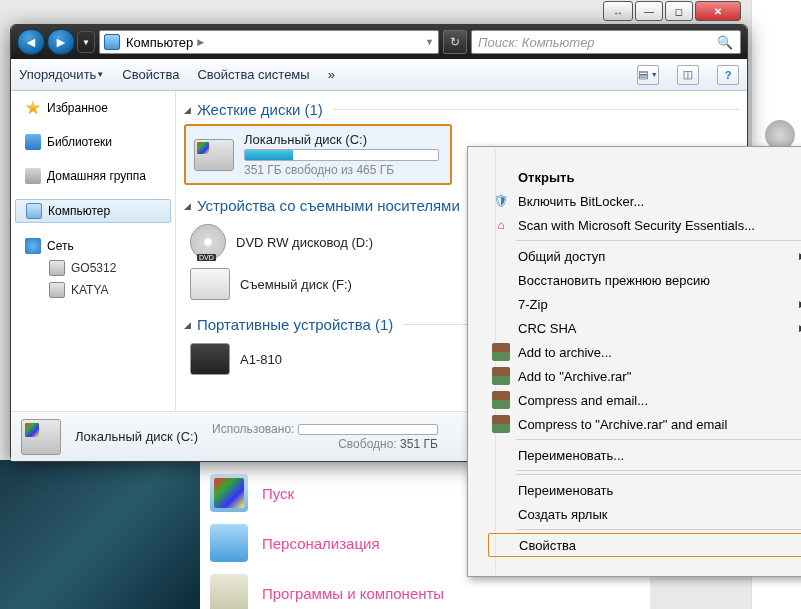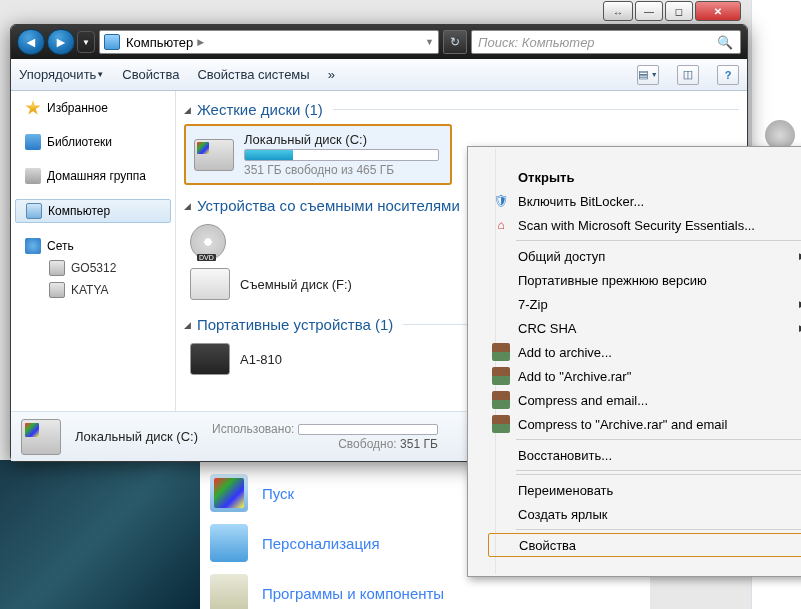--- a/index.html
+++ b/index.html
@@ -147,21 +147,21 @@
   .ctxmenu .gutter { position: absolute; left: 27px; top: 2px; bottom: 2px; width: 1px; background: #e4e4e4; }
   .micon.shield { color:#2a7ac8; }
   .micon.sec { color:#c33; }
   .micon.rar { background: linear-gradient(#8a5a3a 50%,#5a8a5a 50%); border-radius:2px; }
 
   
   .cpl {
     position: absolute; left: 200px; top: 462px; width: 450px;
     background: #fff; padding: 6px 10px; font-size: 15px;
   }
-  .cpl .crow { display: flex; align-items: center; gap: 14px; padding: 6px 0; color: #3b82f6; }
+  .cpl .crow { display: flex; align-items: center; gap: 14px; padding: 6px 0; color: #ec4899; }
   .cpl .crow .cic { width: 38px; height: 38px; border-radius: 4px; background: linear-gradient(#cde6f8,#7ab4e0); flex-shrink:0; position:relative; }
   .cpl .crow .cic.start::after { content:''; position:absolute; inset:4px; background: linear-gradient(135deg,#f33,#3a3,#33f,#ff3); border-radius:2px; }
   .cpl .crow .cic.pers { background: linear-gradient(#a8d8f8,#4a9edc); }
   .cpl .crow .cic.prog { background: linear-gradient(#e8e8d8,#c8c8a8); }
 
   .bg-strip { position:absolute; left:0; top:460px; width:200px; height:149px; background: linear-gradient(135deg,#1a3a4a,#2a5a6a,#0a2a3a); }
   .right-bg { position:absolute; right:0; top:0; width:50px; height:609px; background:#fff; border-left:1px solid #d8e0e8; }
   .gear { position:absolute; right:6px; top:120px; width:30px; height:30px; border-radius:50%; background: radial-gradient(circle,#d8d8d8,#a0a0a0); }
 </style>
 </head>
@@ -293,20 +293,23 @@
       </div>
 
       <div class="cat">
         <div class="cat-head">
           <span class="tri">◢</span>
           <span>Устройства со съемными носителями</span>
           <span class="line"></span>
         </div>
         <div class="drive">
           <div class="drive-icon dvd"></div>
+          <div class="drive-info">
+              <span class="drive-name">DVD RW дисковод (D:)</span>
+            </div>
         </div>
         <div class="drive">
           <div class="drive-icon rem"></div>
           <div class="drive-info">
               <span class="drive-name">Съемный диск (F:)</span>
             </div>
         </div>
       </div>
 
       <div class="cat">
@@ -349,21 +352,21 @@
   <div class="mi">
       <span class="micon sec">⌂</span>
       <span>Scan with Microsoft Security Essentials...</span>
     </div>
   <div class="sep"></div>
   <div class="mi">
       <span>Общий доступ</span>
       <span class="arrow">▶</span>
     </div>
   <div class="mi">
-      <span>Портативные прежнюю версию</span>
+      <span>Восстановить прежнюю версию</span>
     </div>
   <div class="mi">
       <span>7-Zip</span>
       <span class="arrow">▶</span>
     </div>
   <div class="mi">
       <span>CRC SHA</span>
       <span class="arrow">▶</span>
     </div>
   <div class="mi">
@@ -377,21 +380,21 @@
   <div class="mi">
       <span class="micon rar"></span>
       <span>Compress and email...</span>
     </div>
   <div class="mi">
       <span class="micon rar"></span>
       <span>Compress to "Archive.rar" and email</span>
     </div>
   <div class="sep"></div>
   <div class="mi">
-      <span>Восстановить...</span>
+      <span>Переименовать...</span>
     </div>
   <div class="sep"></div>
   <div class="sep"></div>
   <div class="mi">
       <span>Переименовать</span>
     </div>
   <div class="mi">
       <span>Создать ярлык</span>
     </div>
   <div class="sep"></div>

